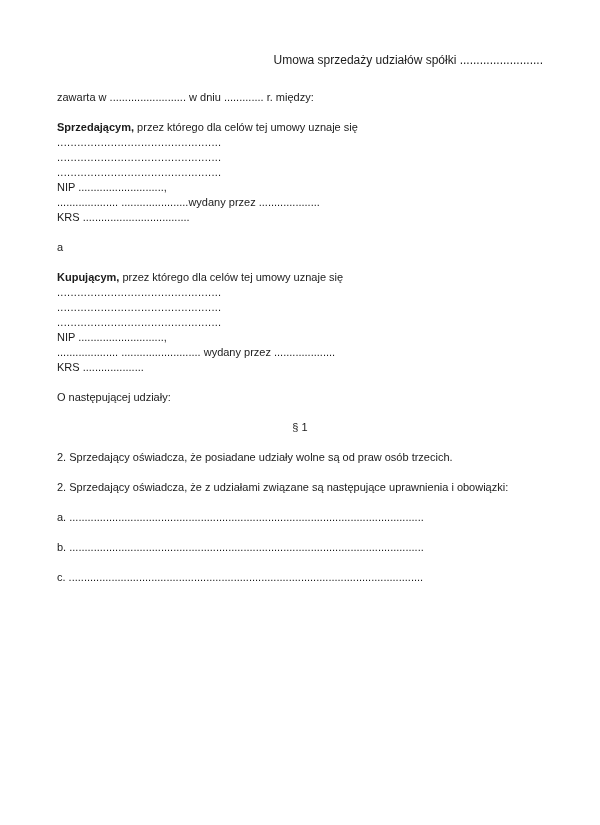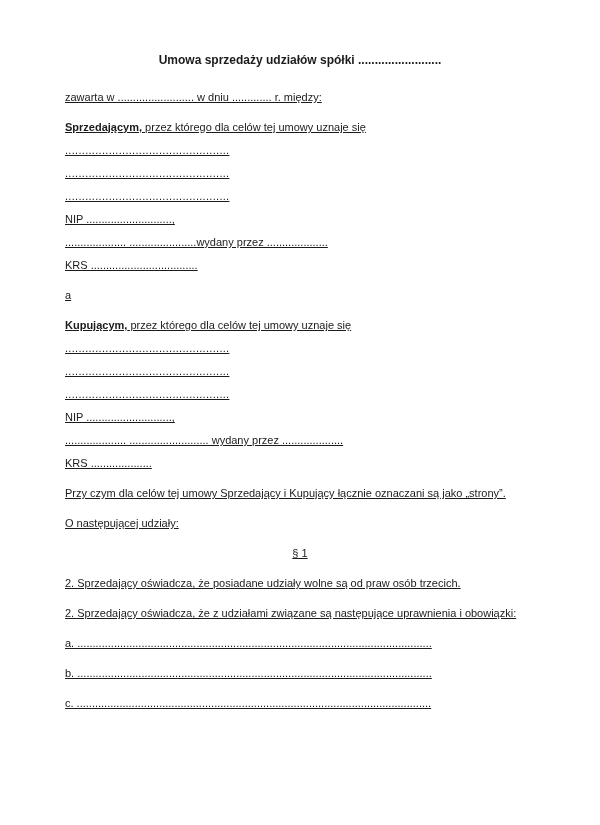--- a/index.html
+++ b/index.html
@@ -15,25 +15,25 @@
     width: 600px;
     height: 825px;
     background: #ffffff;
     padding: 53px 57px 0 57px;
     font-size: 11px;
     line-height: 15px;
   }
   .title {
     font-size: 12px;
     line-height: 15px;
-    font-weight: bold;
-    text-align: center;
+    font-weight: normal;
+    text-align: right;
     margin-bottom: 22px;
   }
-  p { margin: 8px; text-decoration: underline; }
+  p { margin: 0; }
   .mt { margin-top: 15px; }
   .justify { text-align: justify; }
   .center { text-align: center; }
   .bold { font-weight: bold; }
   .dotline { letter-spacing: 0.3px; }
 </style>
 </head>
 <body>
 
 <div class="page">
@@ -57,21 +57,20 @@
   <div>
     <p class="mt"><span class="bold">Kupującym,</span><span> przez którego dla celów tej umowy uznaje się</span></p>
     <p class="dotline">.................................................</p>
     <p class="dotline">.................................................</p>
     <p class="dotline">.................................................</p>
     <p>NIP ............................,</p>
     <p>.................... .......................... wydany przez ....................</p>
     <p>KRS ....................</p>
   </div>
 
-  <p class="mt">Przy czym dla celów tej umowy Sprzedający i Kupujący łącznie oznaczani są jako „strony”.</p>
 
   <p class="mt">O następującej udziały:</p>
 
   <p class="mt center">§ 1</p>
 
   <p class="mt">2. Sprzedający oświadcza, że posiadane udziały wolne są od praw osób trzecich.</p>
   <p class="mt">2. Sprzedający oświadcza, że z udziałami związane są następujące uprawnienia i obowiązki:</p>
 
   <p class="mt">a. ....................................................................................................................</p>
   <p class="mt">b. ....................................................................................................................</p>

